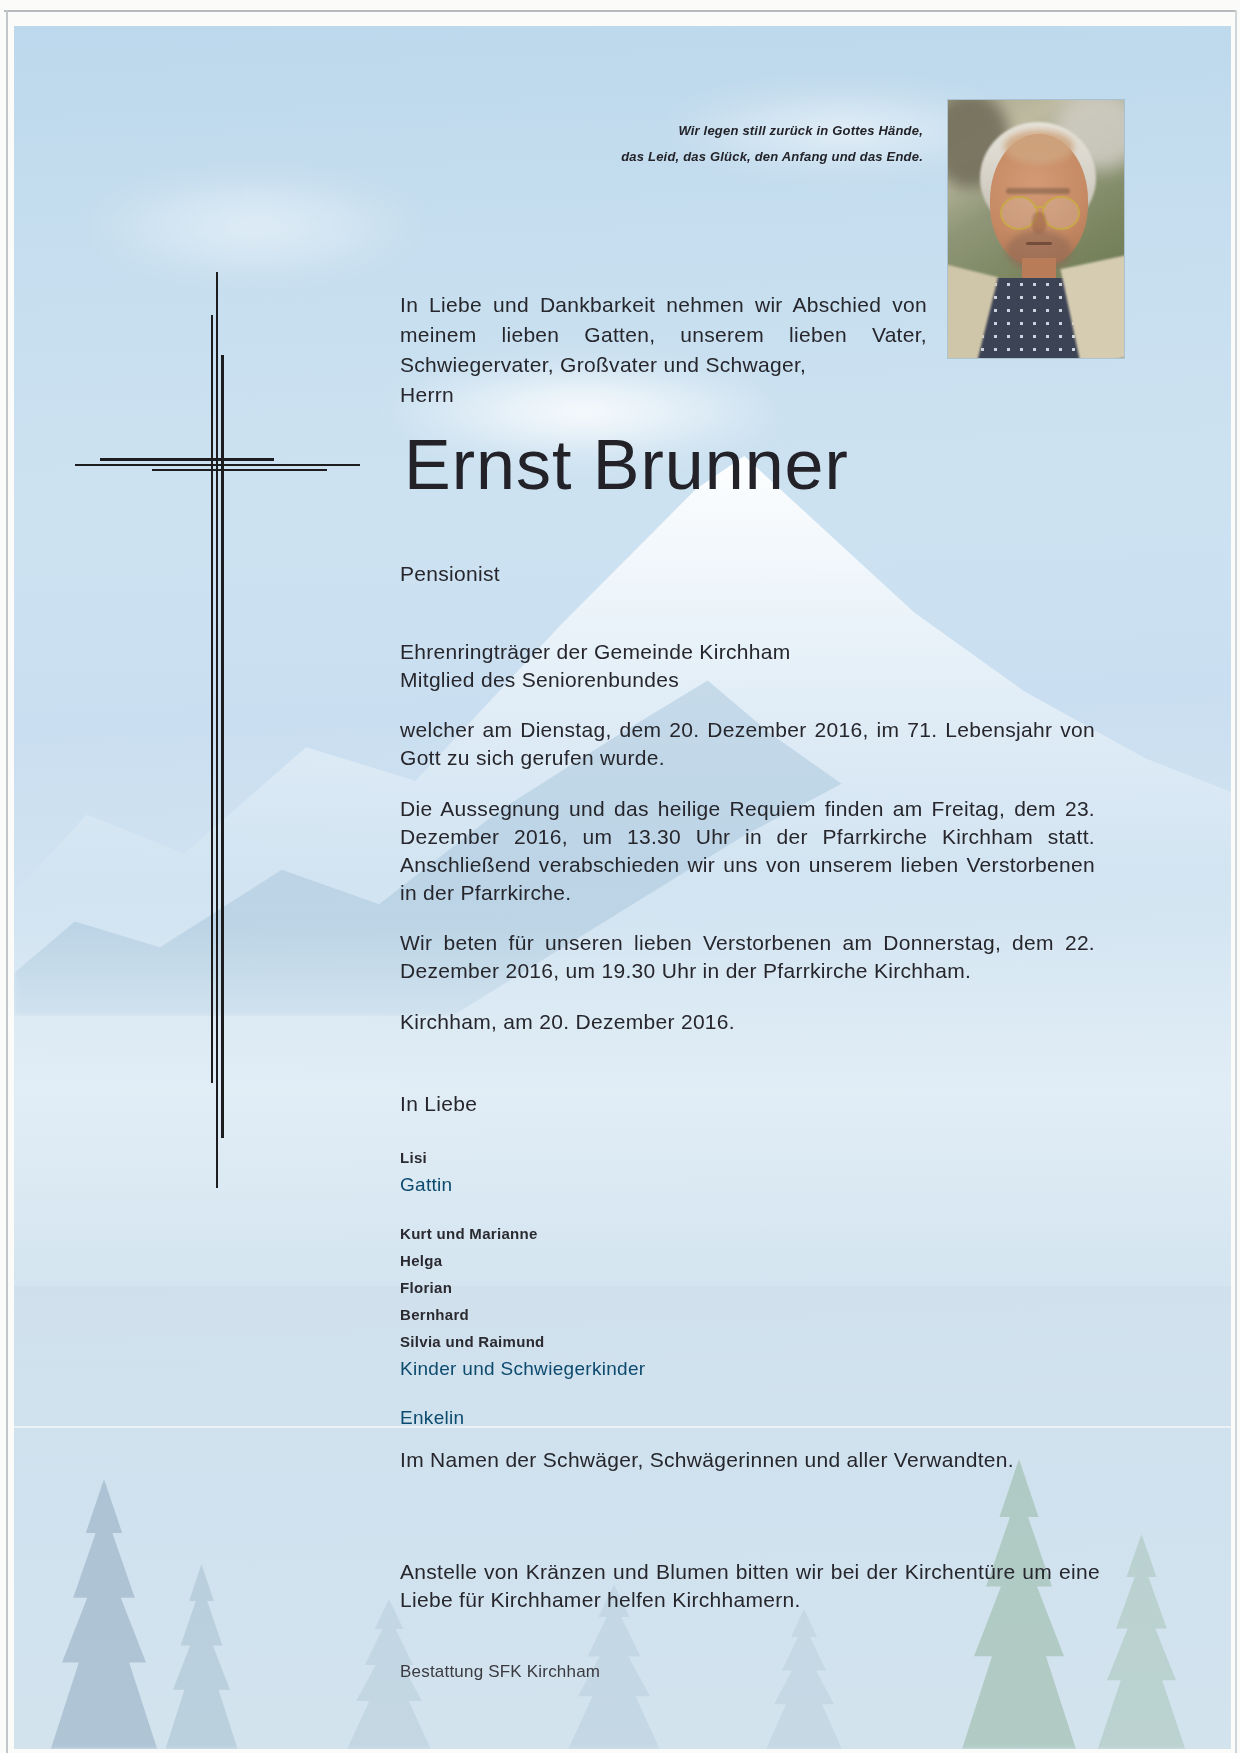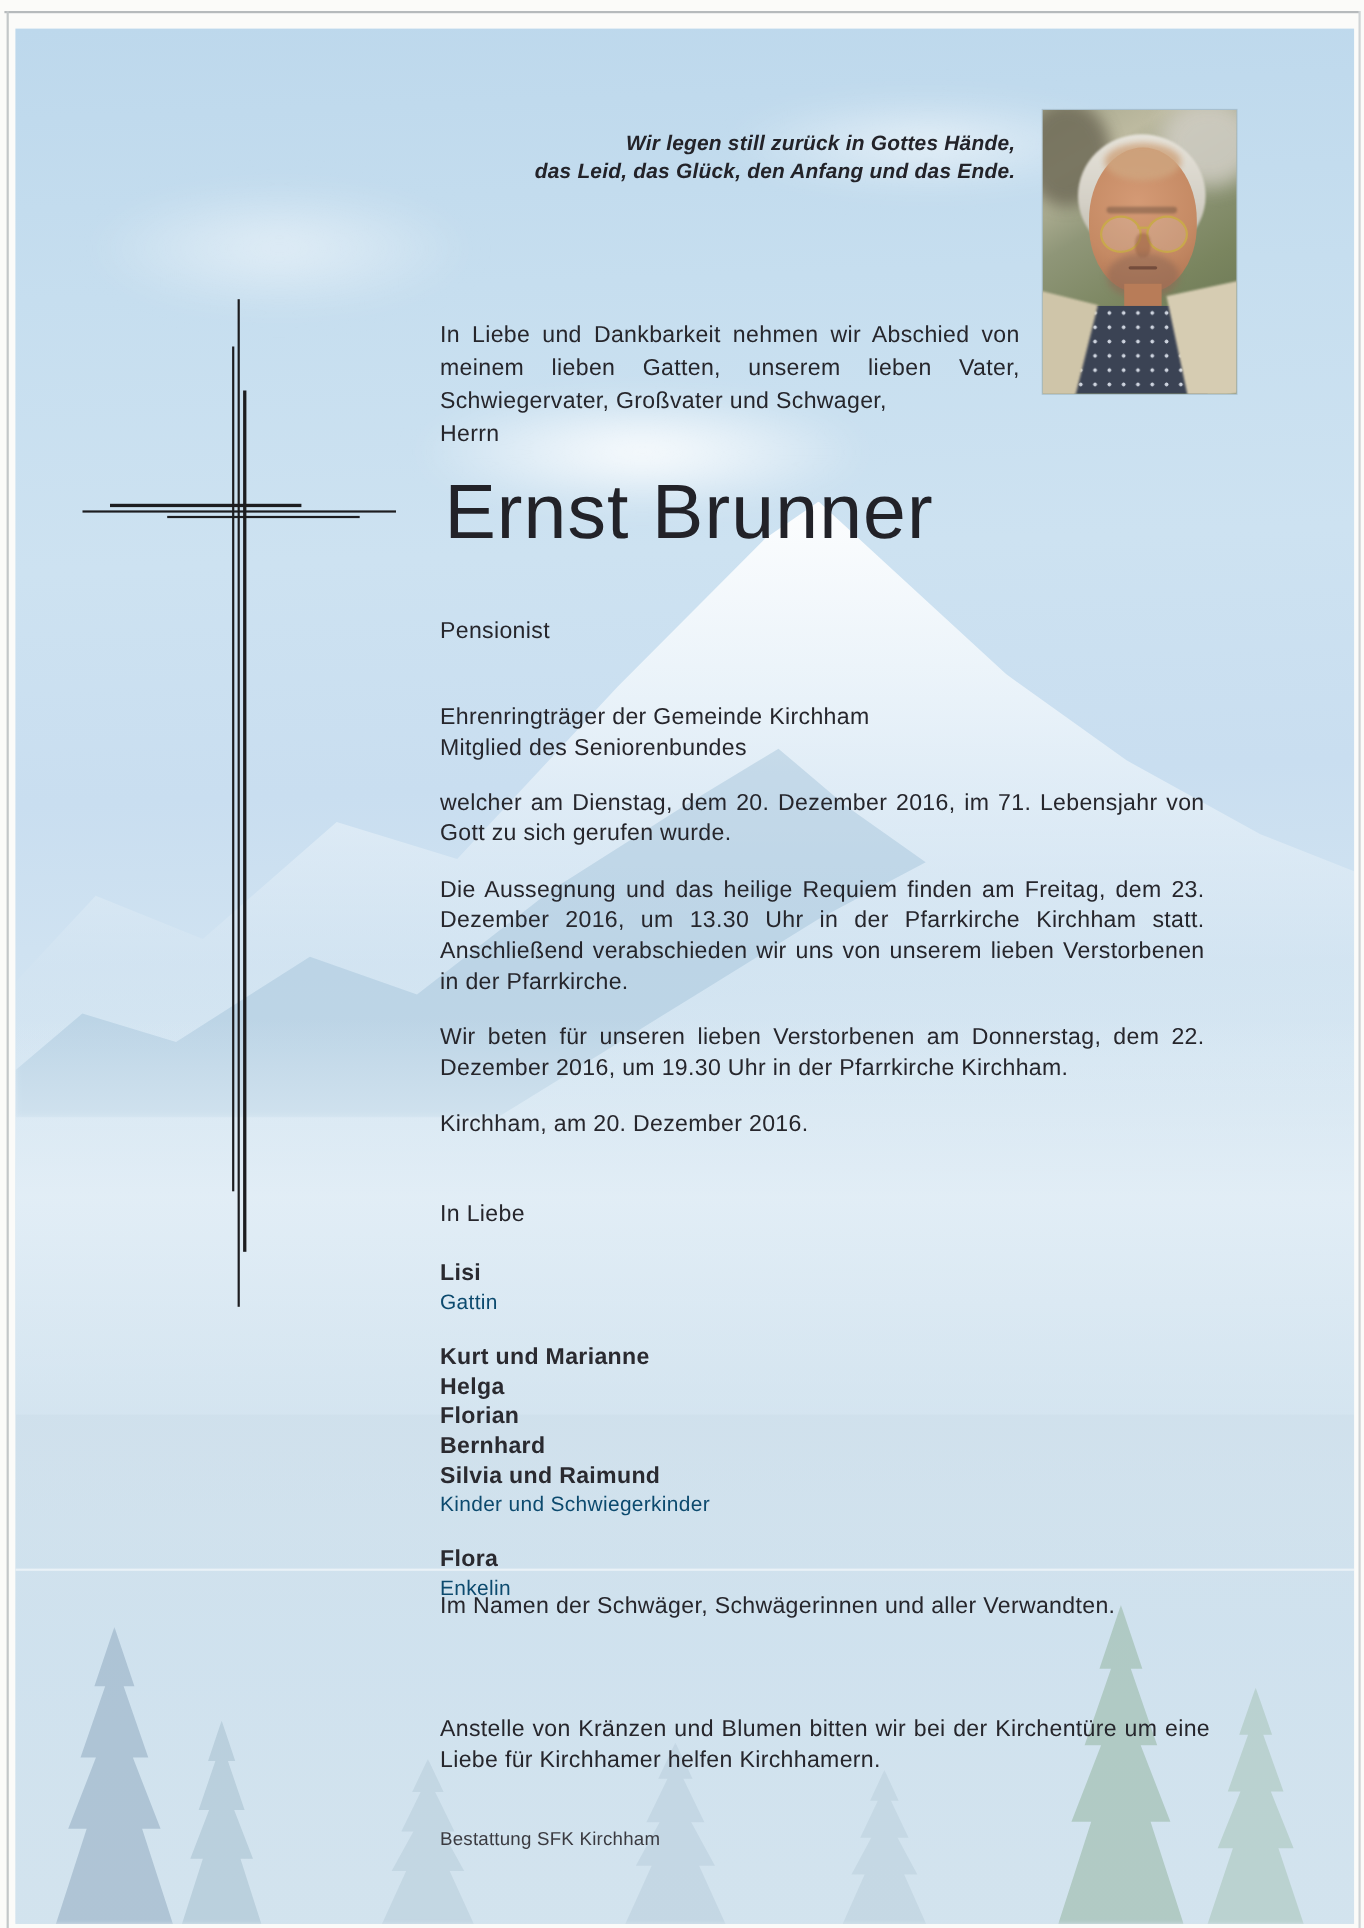--- a/index.html
+++ b/index.html
@@ -98,36 +98,36 @@
     background-size:13px 13px; border-radius:18px 18px 0 0; }
   .ph-jacket-l { left:-26px; top:168px; width:66px; height:92px; background:#cfc5a9;
     transform:rotate(14deg); filter:blur(1px); }
   .ph-jacket-r { right:-24px; top:160px; width:78px; height:100px; background:#d6ccb2;
     transform:rotate(-12deg); filter:blur(1px); }
 
   
   .txt { position:absolute; z-index:3; }
   .quote {
     top:118px; right:317px; width:470px; text-align:right;
-    font-size:19px; line-height:26px; font-style:italic; font-weight:bold;
+    font-size:13px; line-height:26px; font-style:italic; font-weight:bold;
     color:#232329; letter-spacing:.2px;
   }
   .body-block { left:400px; width:695px; font-size:21px; line-height:28px; letter-spacing:.3px; }
   .justify { text-align:justify; }
   .intro { top:290px; width:527px; line-height:30px; }
   .deceased-name { top:430px; left:404px; font-size:70px; line-height:1; letter-spacing:1px; color:#222228; }
   .occupation { top:560px; }
   .address { top:586px; }
   .honors { top:638px; }
   .death-notice { top:716px; }
   .requiem { top:795px; }
   .prayer { top:929px; }
   .dateline { top:1008px; }
   .closing { top:1090px; }
-  .mourner-names { font-size:21px; line-height:27px; font-weight:bold; color:#2a2a30; }
+  .mourner-names { font-size:15px; line-height:27px; font-weight:bold; color:#2a2a30; }
   .mourner-relation { font-size:19px; line-height:25px; color:#0c4a6e; font-weight:normal; margin-top:1px; }
   .m1 { top:1144px; }
   .m2 { top:1220px; }
   .m3 { top:1404px; }
   .family-note { top:1446px; }
   .donation { top:1558px; width:700px; }
   .funeral-home { top:1658px; font-size:17px; color:#3a3a40; letter-spacing:.2px; }
 </style>
 </head>
 <body>
@@ -218,21 +218,20 @@
   <div class="txt body-block m2">
     <div class="mourner-names">Kurt und Marianne</div>
     <div class="mourner-names">Helga</div>
     <div class="mourner-names">Florian</div>
     <div class="mourner-names">Bernhard</div>
     <div class="mourner-names">Silvia und Raimund</div>
     <div class="mourner-relation">Kinder und Schwiegerkinder</div>
   </div>
 
   <div class="txt body-block m3">
-    <div class="mourner-names">Flora</div>
     <div class="mourner-relation">Enkelin</div>
   </div>
 
   <div class="txt body-block family-note">Im Namen der Schwäger, Schwägerinnen und aller Verwandten.</div>
   <div class="txt body-block justify donation">Anstelle von Kränzen und Blumen bitten wir bei der Kirchentüre um eine Liebe für Kirchhamer helfen Kirchhamern.</div>
   <div class="txt body-block funeral-home">Bestattung SFK Kirchham</div>
 
 </div>
 
 </body></html>

